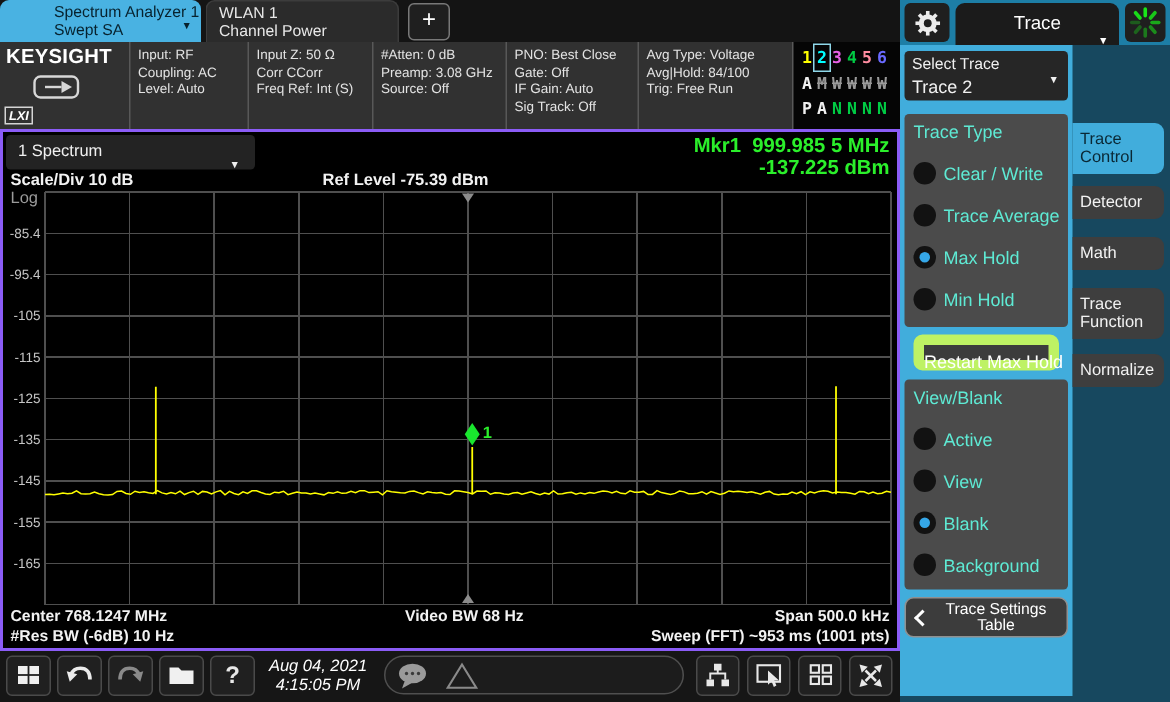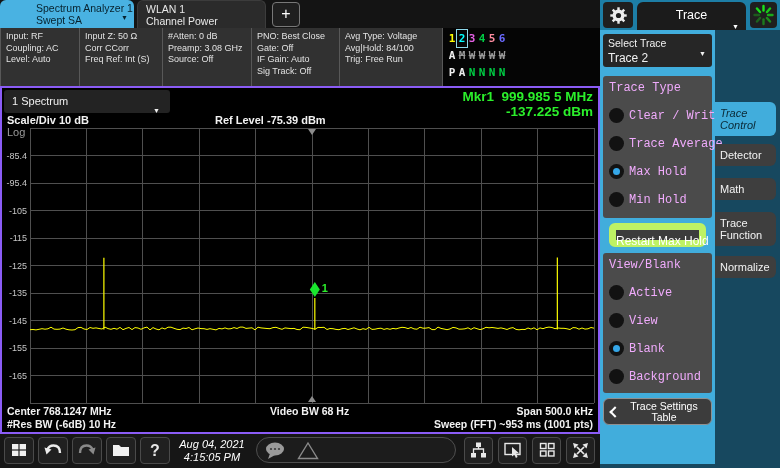--- a/index.html
+++ b/index.html
@@ -65,21 +65,21 @@
   #gear-btn svg{margin:5px 0 0 7px;}
   #trace-menu{left:37px;top:2px;width:109px;height:28px;background:#1b1b1b;border-radius:6px 6px 0 0;
               color:#fff;font-size:12.5px;text-align:center;line-height:27px;}
   #trace-menu .caret{position:absolute;right:7px;top:10px;}
   #spinner{left:150px;top:2px;width:27px;height:26px;background:#1f1f1f;border-radius:4px;}
   #pbody{position:absolute;left:0;top:30px;width:115px;height:434px;background:#41addc;}
   #sel-box{margin:4px 3px 0;height:33px;box-sizing:border-box;background:#262626;border-radius:3px;
            padding:3px 5px 0;color:#f0f0f0;position:relative;}
   #sel-box .lab{font-size:10.5px;} #sel-box .val{font-size:12px;margin-top:2px;}
   #sel-box .caret{position:absolute;right:6px;bottom:7px;}
-  .group{margin:8px 3px 0;background:#4b4b4b;border-radius:3px;box-sizing:border-box;padding:5px 6px 0;color:#f0abfc;font-family:Liberation Mono, monospace;}
+  .group{margin:8px 3px 0;background:#4b4b4b;border-radius:3px;box-sizing:border-box;padding:5px 6px 0;color:#5eead4;}
   #grp-tracetype{height:142px;margin-top:9px;} #grp-viewblank{height:140px;margin-top:6px;}
   .gtitle{font-size:12px;}
   .radio-row{display:flex;align-items:center;margin-top:13px;}
   .radio{width:15px;height:15px;border-radius:50%;background:#121212;position:relative;flex:none;}
   .radio.sel::after{content:"";position:absolute;left:4px;top:4px;width:7px;height:7px;border-radius:50%;background:#35a7e8;}
   .rlabel{font-size:12px;margin-left:5px;white-space:nowrap;}
   #restart-btn{margin:5px 9px 0;height:24px;background:#3c3c3c;border:7px solid #bef264;border-radius:6px;
                color:#fff;font-size:12px;text-align:center;line-height:23px;box-sizing:border-box;white-space:nowrap;}
   #settings-btn{margin:5px 3px 0;height:27px;display:flex;align-items:center;background:#3c3c3c;
                 border:1px solid #909090;border-radius:6px;color:#fff;box-sizing:border-box;}
@@ -103,20 +103,29 @@
       <span class="caret tab-caret"></span>
     </div>
     <div class="app-tab inactive">
       <div class="tl">WLAN 1</div>
       <div class="tl">Channel Power</div>
     </div>
     <div class="add-tab">+</div>
   </div>
 
   <div id="measbar">
+    <div id="brand">
+      <div id="k-logo">KEYSIGHT</div>
+      <svg width="32" height="18" viewBox="0 0 32 18">
+        <rect x="1" y="1" width="29" height="14" rx="4" fill="none" stroke="#d8d8d8" stroke-width="1.6"></rect>
+        <line x1="8" y1="8" x2="19" y2="8" stroke="#d8d8d8" stroke-width="1.6"></line>
+        <polygon points="19,4 26,8 19,12" fill="#d8d8d8"></polygon>
+      </svg>
+      <div id="lxi">LXI</div>
+    </div>
     <div id="meas-cols" style="display:flex;">
         <div class="meascol" style="width: 79px;">
           <div>Input: RF</div>
           <div>Coupling: AC</div>
           <div>Level: Auto</div>
         </div>
         <div class="meascol" style="width: 83px;">
           <div>Input Z: 50 Ω</div>
           <div>Corr CCorr</div>
           <div>Freq Ref: Int (S)</div>
@@ -366,21 +375,21 @@
       </div>
       <div id="settings-btn">
         <span class="chev"></span>
         <span class="txt">
           <span>Trace Settings</span><br>
           <span>Table</span>
         </span>
       </div>
     </div>
     <div id="ptabs">
-        <div class="ptab active" style="margin-top: 72px; font-style: italic;">Trace Control</div>
+        <div class="ptab active" style="margin-top: 52px;">Trace Control</div>
         <div class="ptab" style="margin-top: 8px;">Detector</div>
         <div class="ptab" style="margin-top: 12px;">Math</div>
         <div class="ptab" style="margin-top: 12px;">Trace Function</div>
         <div class="ptab" style="margin-top: 10px;">Normalize</div>
       </div>
   </div>
 
 </div>
 
 </body></html>

